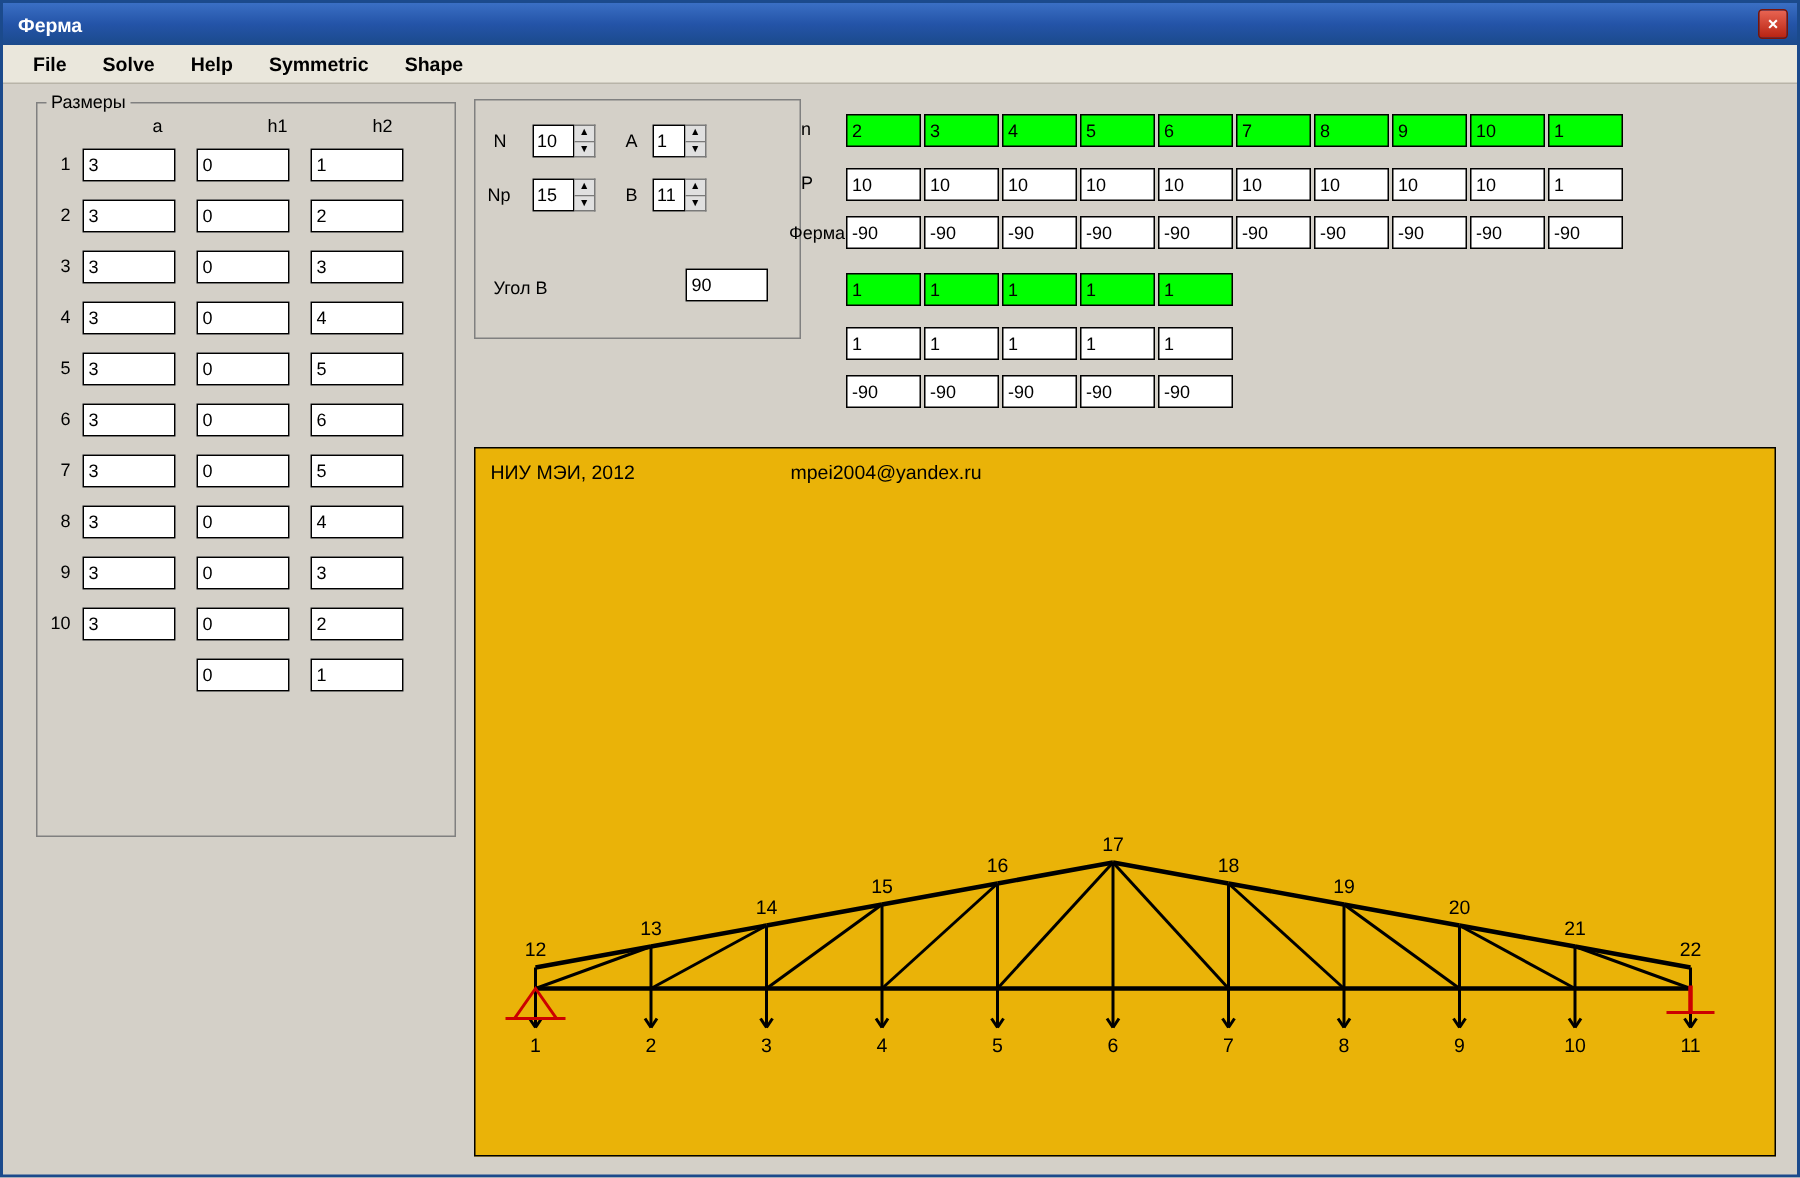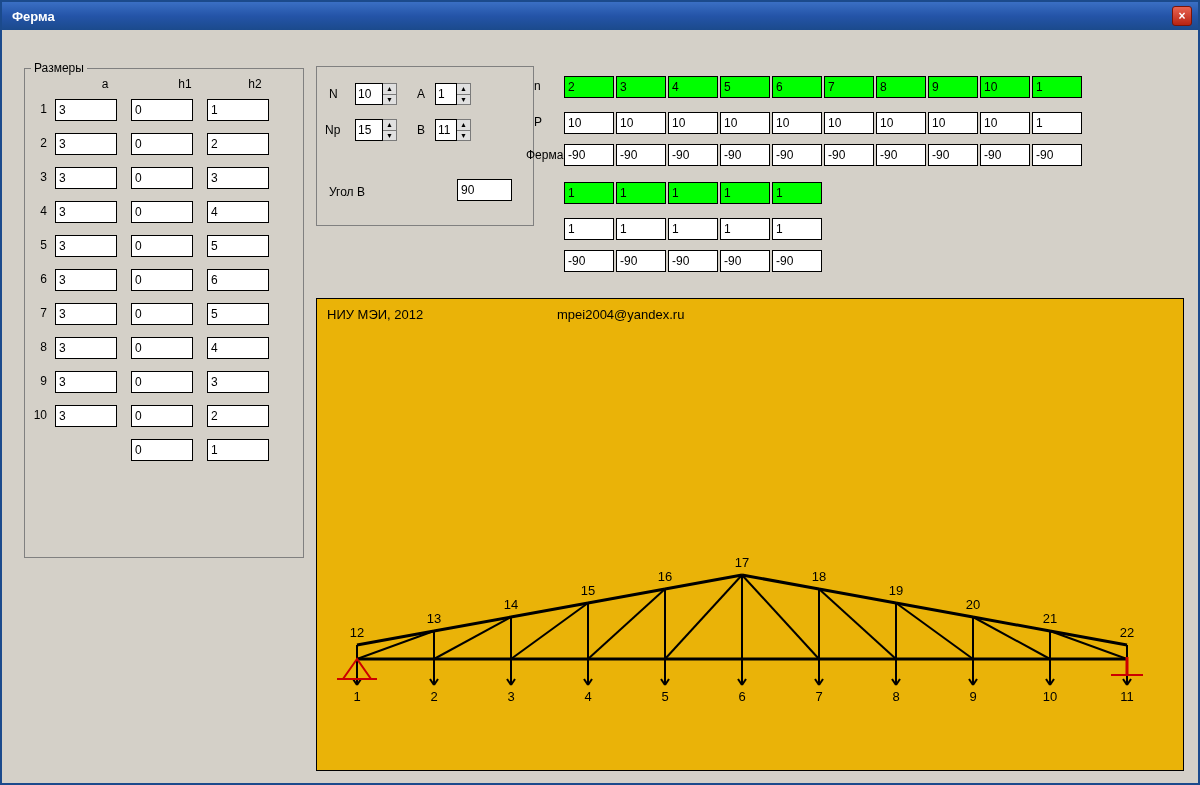--- a/index.html
+++ b/index.html
@@ -171,20 +171,27 @@
 
   svg.truss { position: absolute; left: 0; top: 0; }
 </style>
 </head>
 <body>
 
 <div class="window">
   <div class="titlebar">
     <span>Ферма</span>
     <div class="close-btn">×</div>
+  </div>
+  <div class="menubar">
+    <div class="menu-item">File</div>
+    <div class="menu-item">Solve</div>
+    <div class="menu-item">Help</div>
+    <div class="menu-item">Symmetric</div>
+    <div class="menu-item">Shape</div>
   </div>
 
   <div class="client">
 
     <div class="group sizes-group">
       <div class="group-title">Размеры</div>
       <div class="col-head" style="left:50px;top:8px;">a</div>
       <div class="col-head" style="left:130px;top:8px;">h1</div>
       <div class="col-head" style="left:200px;top:8px;">h2</div>
       <div id="sizes-rows">
@@ -332,21 +339,21 @@
           <input class="white-cell" value="-90" style="">
           <input class="white-cell" value="-90" style="">
           <input class="white-cell" value="-90" style="">
           <input class="white-cell" value="-90" style="">
           <input class="white-cell" value="-90" style="">
         </div>
     </div>
 
     <div class="canvas">
       <span class="canvas-text" style="left:10px;top:8px;">НИУ МЭИ, 2012</span>
-      <span class="canvas-text" style="left:210px;top:8px;margin-left:30px;">mpei2004@yandex.ru</span>
+      <span class="canvas-text" style="left:210px;top:8px;">mpei2004@yandex.ru</span>
       <svg class="truss" id="truss-svg" width="862" height="470">
           <line x1="40" y1="360" x2="117" y2="360" stroke="#000" stroke-width="3"></line>
           <line x1="117" y1="360" x2="194" y2="360" stroke="#000" stroke-width="3"></line>
           <line x1="194" y1="360" x2="271" y2="360" stroke="#000" stroke-width="3"></line>
           <line x1="271" y1="360" x2="348" y2="360" stroke="#000" stroke-width="3"></line>
           <line x1="348" y1="360" x2="425" y2="360" stroke="#000" stroke-width="3"></line>
           <line x1="425" y1="360" x2="502" y2="360" stroke="#000" stroke-width="3"></line>
           <line x1="502" y1="360" x2="579" y2="360" stroke="#000" stroke-width="3"></line>
           <line x1="579" y1="360" x2="656" y2="360" stroke="#000" stroke-width="3"></line>
           <line x1="656" y1="360" x2="733" y2="360" stroke="#000" stroke-width="3"></line>

